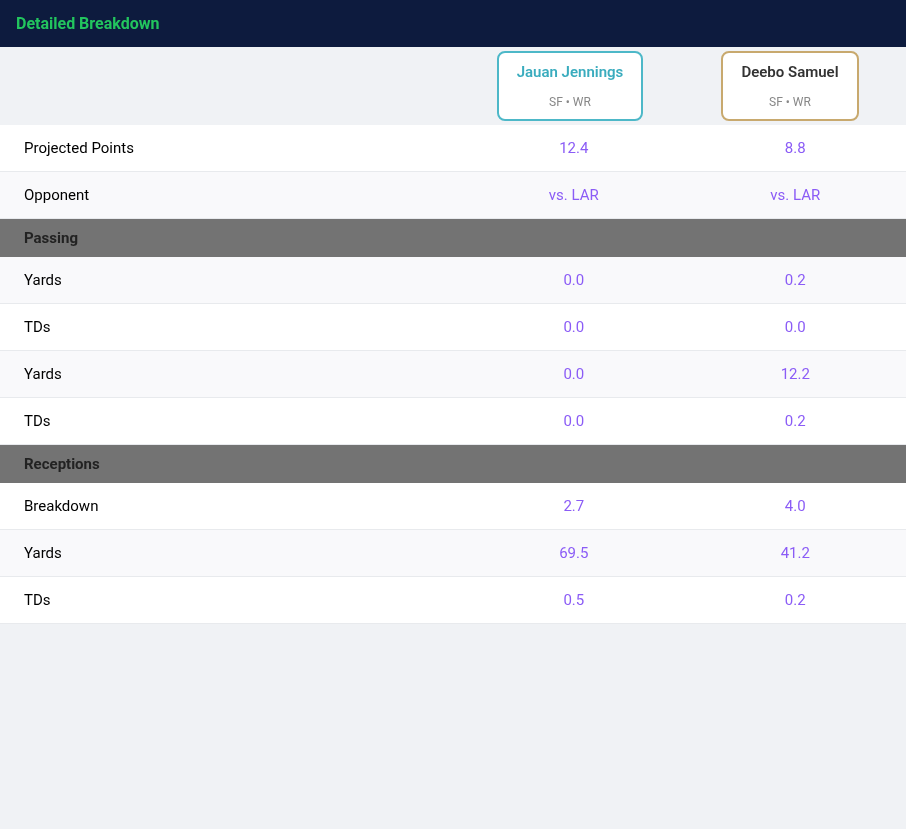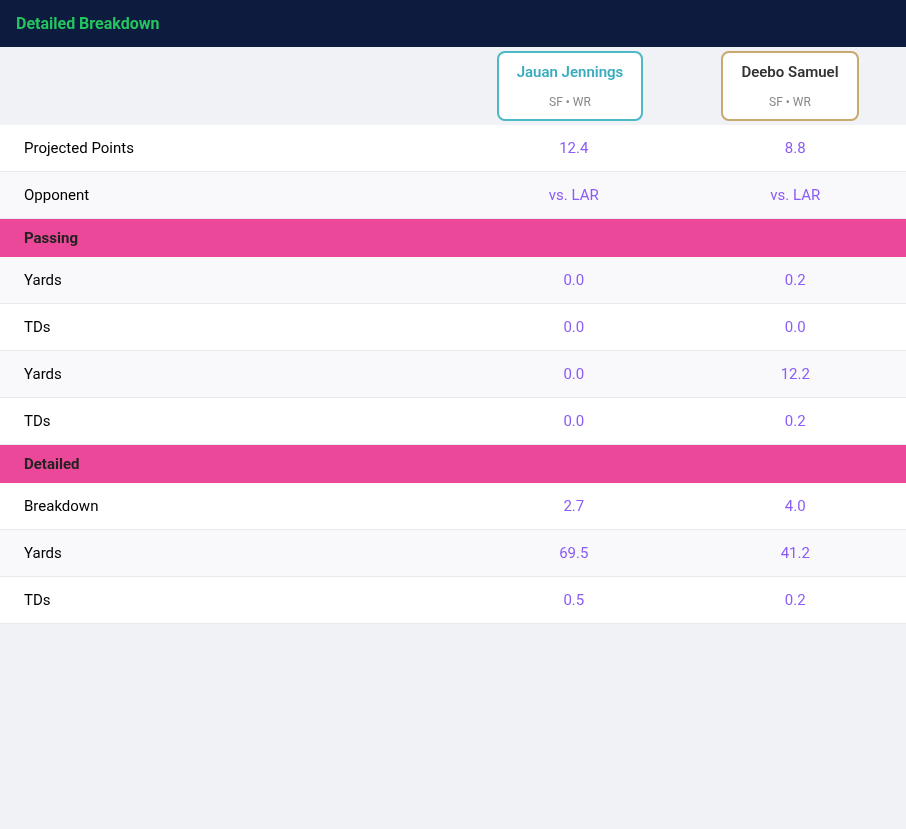--- a/index.html
+++ b/index.html
@@ -106,21 +106,21 @@
       width: 460px;
     }
 
     .data-row td.val-col {
       width: 220px;
       text-align: center;
       color: #8b5cf6;
     }
 
     .section-row {
-      background: #ec4899;
+      background: #737373;
       margin-top: 20px;
     }
 
     .section-row td {
       padding: 10px 0 10px 24px;
       font-size: 15px;
       font-weight: 700;
       color: #222;
     }
 
@@ -189,21 +189,21 @@
           <td>Yards</td>
           <td class="val-col">0.0</td>
           <td class="val-col">12.2</td>
         </tr>
         <tr class="data-row">
           <td>TDs</td>
           <td class="val-col">0.0</td>
           <td class="val-col">0.2</td>
         </tr>
         <tr class="section-row">
-          <td colspan="3">Detailed</td>
+          <td colspan="3">Receptions</td>
         </tr>
         <tr class="data-row">
           <td>Breakdown</td>
           <td class="val-col">2.7</td>
           <td class="val-col">4.0</td>
         </tr>
         <tr class="data-row row-alt">
           <td>Yards</td>
           <td class="val-col">69.5</td>
           <td class="val-col">41.2</td>

